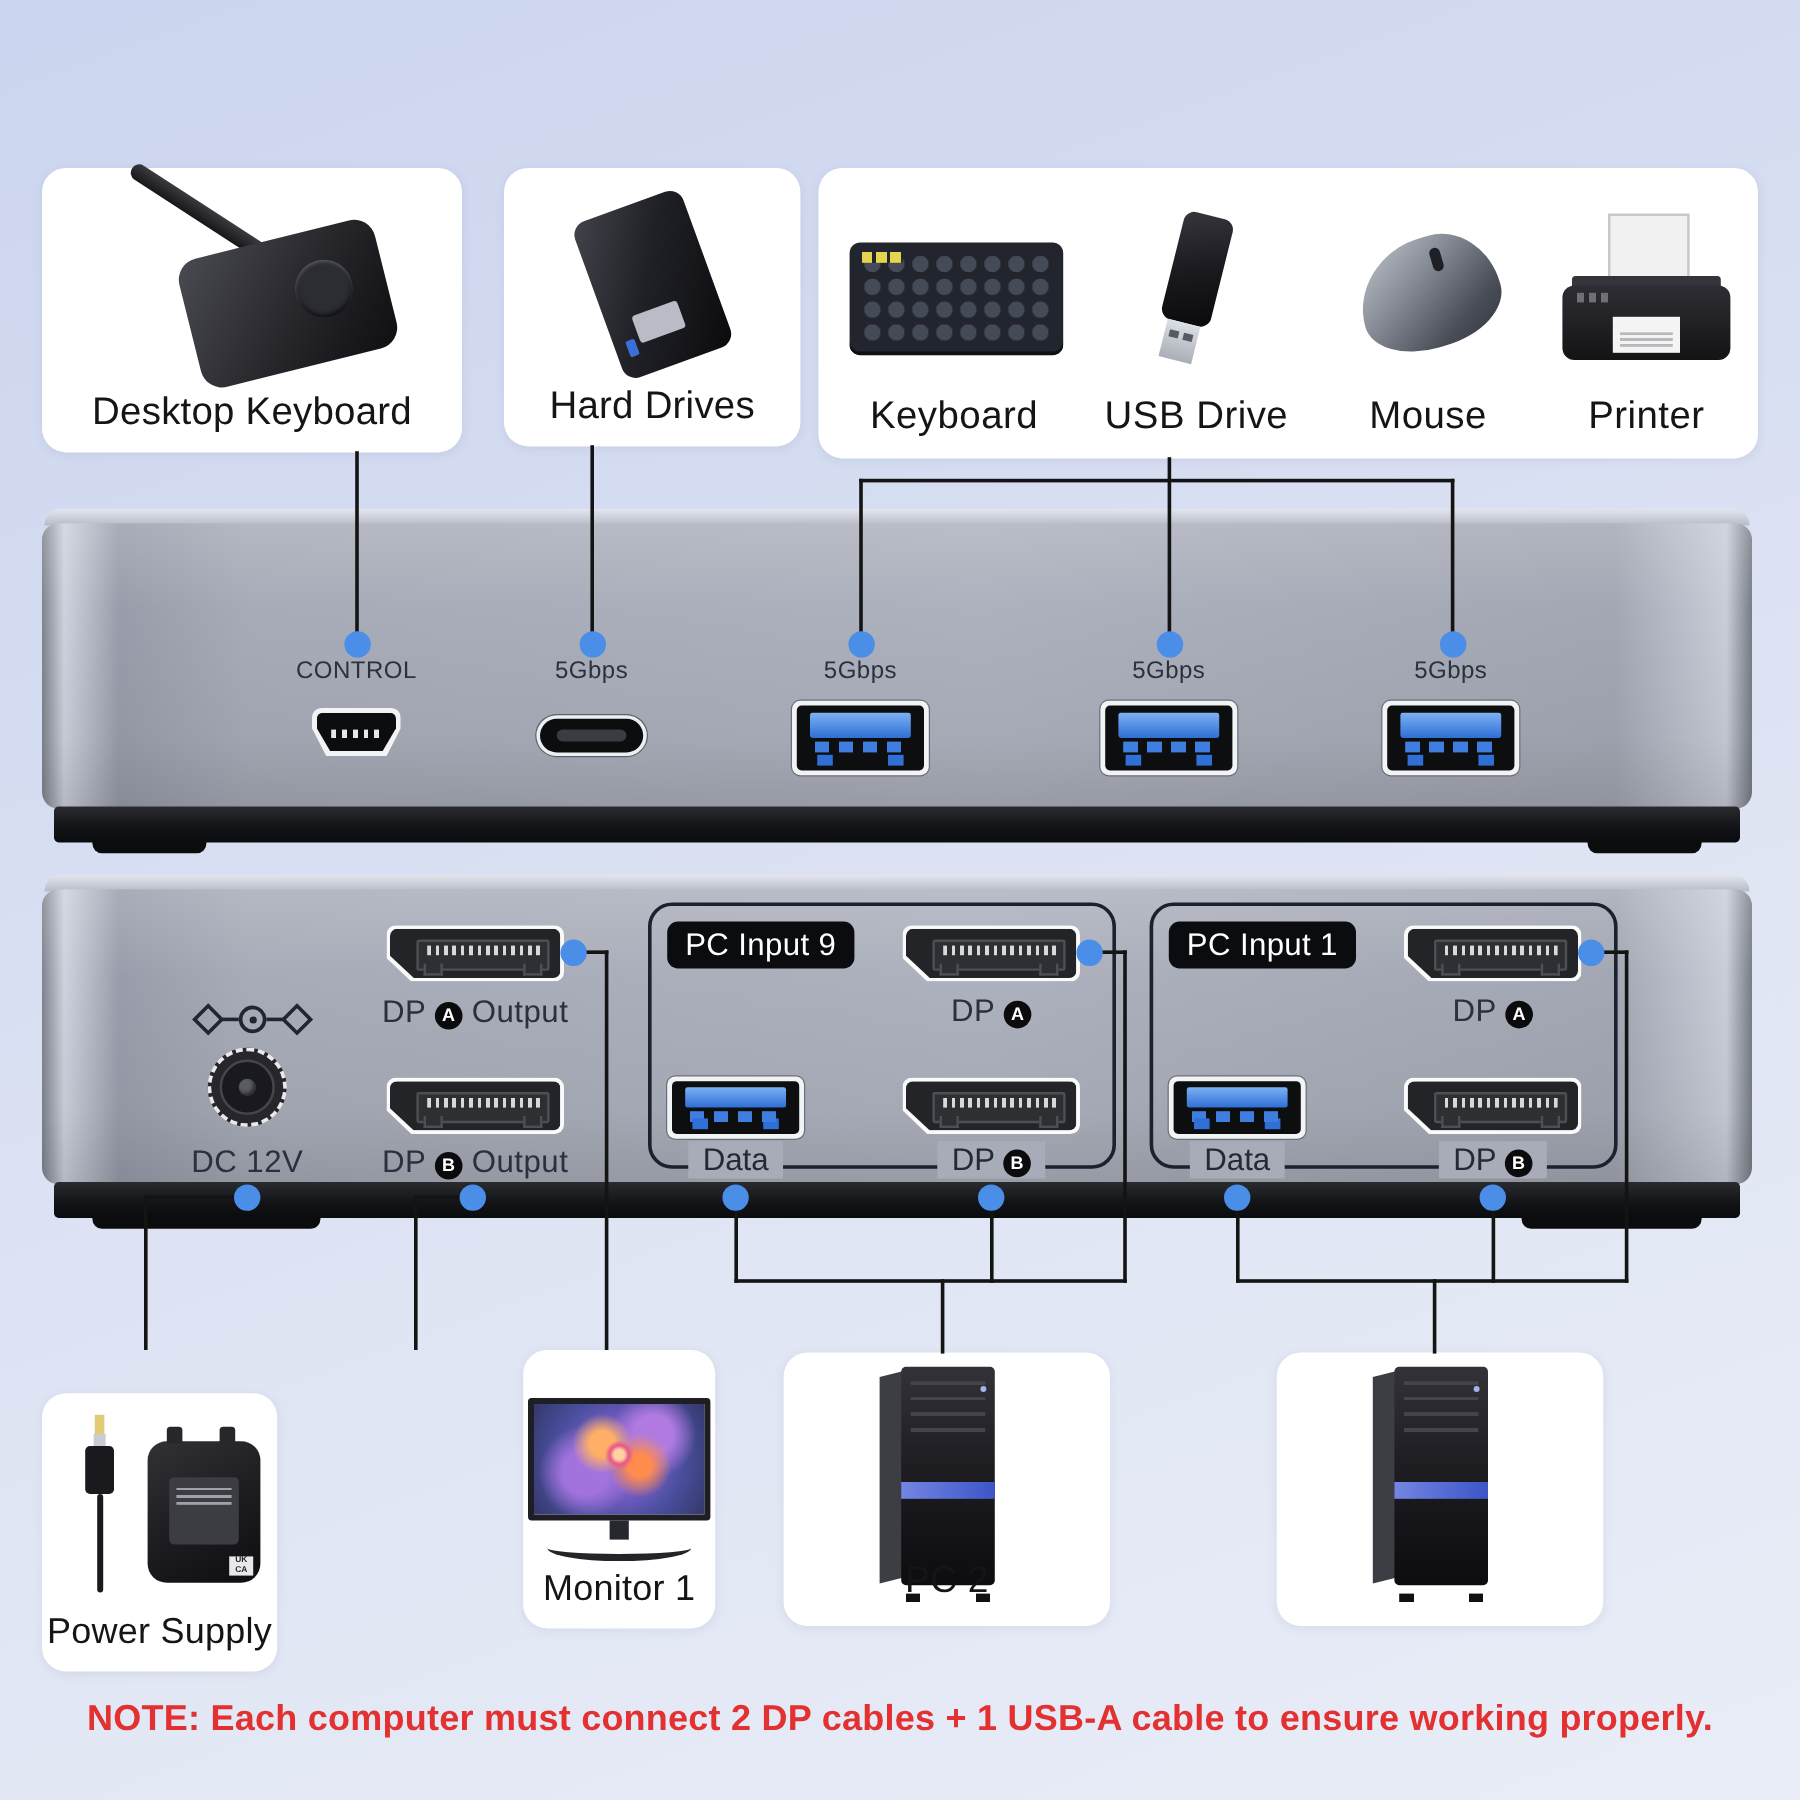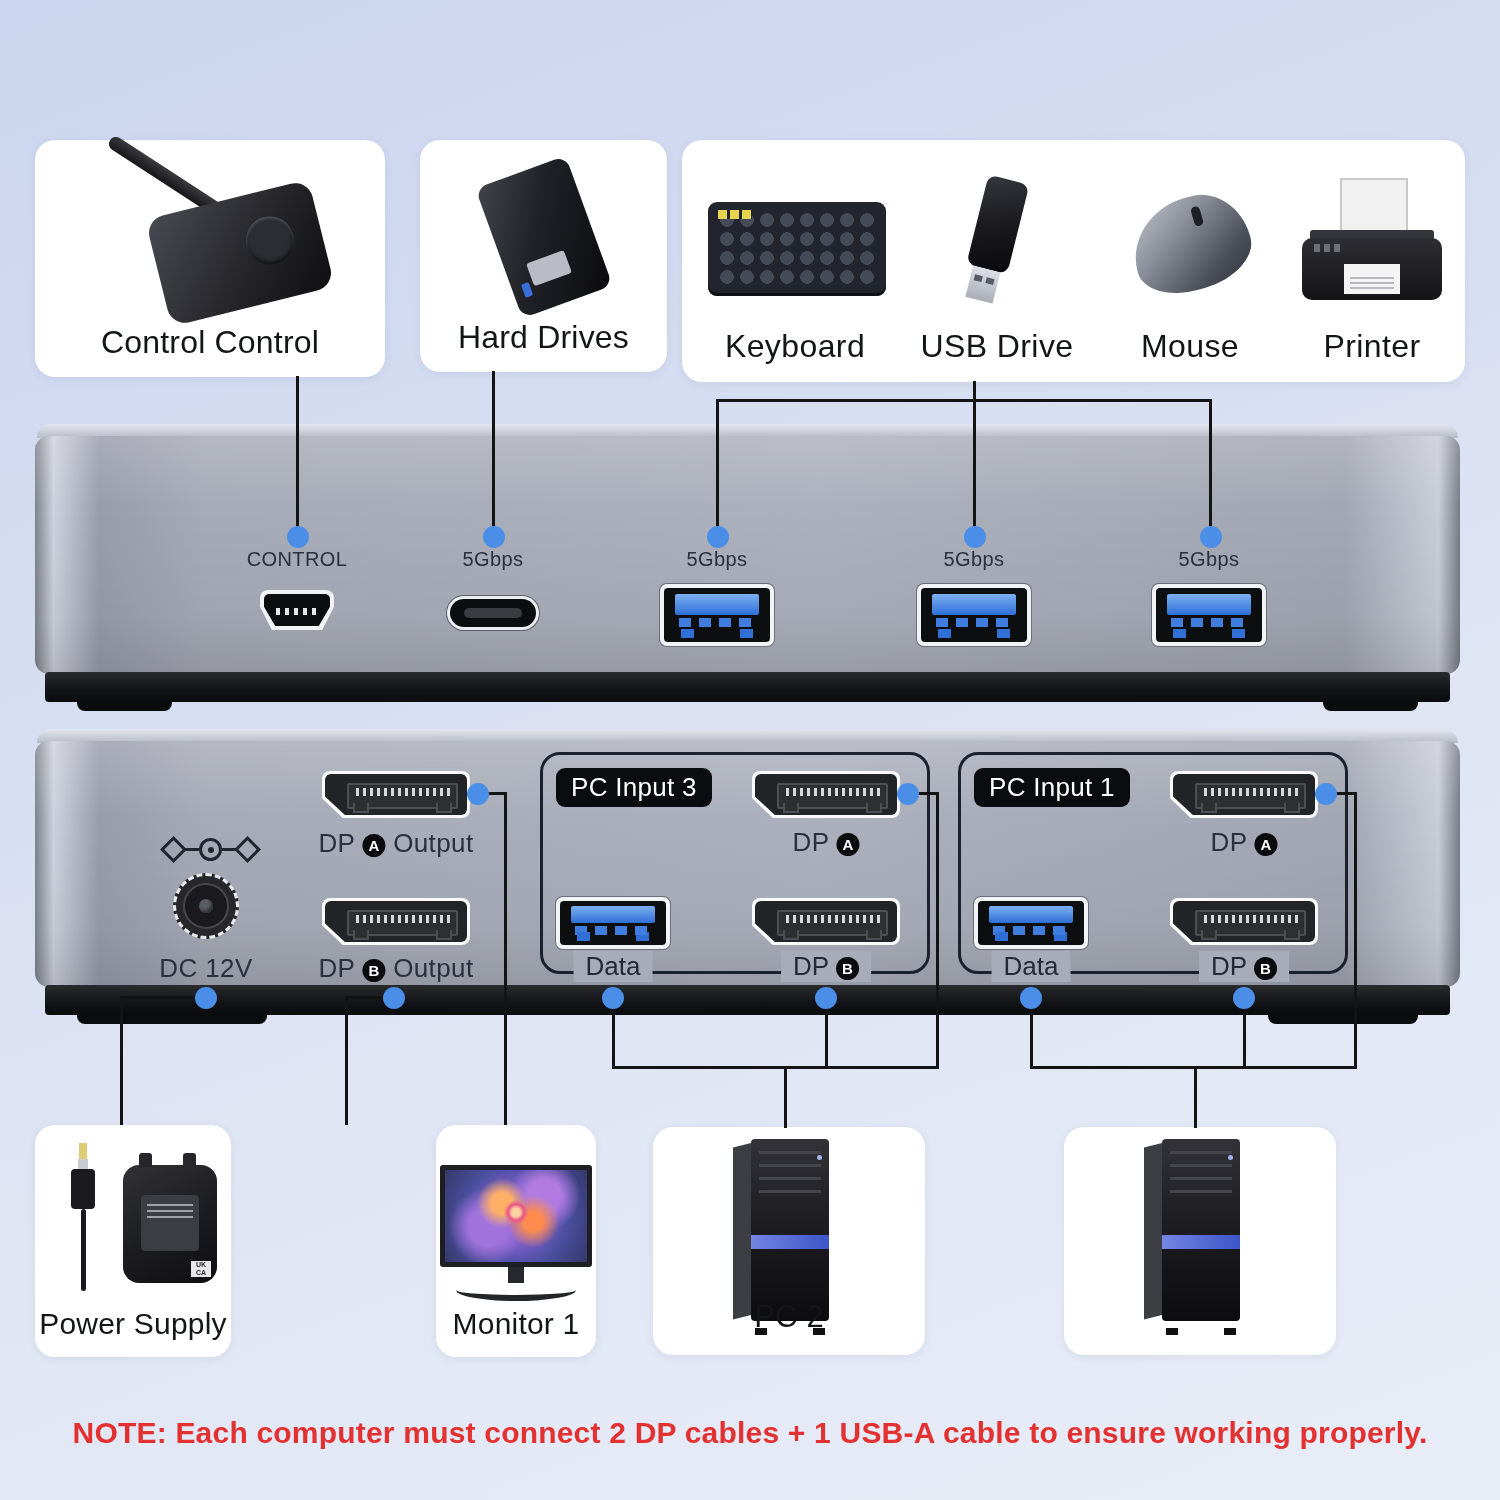--- a/index.html
+++ b/index.html
@@ -175,21 +175,21 @@
 
 <div id="stage">
 
   <div class="card" style="left:35px;top:140px;width:350px;height:237px;">
     <div class="ic" style="left:45px;top:18px;width:260px;height:170px;">
       <div class="ctrl-cable"></div>
       <div class="ctrl-body">
           <div class="ctrl-btn"></div>
         </div>
     </div>
-    <div class="card-label">Control Control</div>
+    <div class="card-label">Desktop Keyboard</div>
   </div>
 
   <div class="card" style="left:682px;top:140px;width:783px;height:242px;">
 
     <div class="ic kbd" style="left:26px;top:62px;">
       <div class="keys"></div>
         <div class="fn"></div>
     </div>
     <div class="pl" style="left:113px;top:188px;font-size:32px;color:#141517;">Keyboard</div>
 
@@ -304,21 +304,21 @@
         <div class="pins"></div>
       </div>
   </div>
   <div class="pl" style="left:396px;top:953px;font-size:26px;">
     <span>DP</span>
     <span class="badge">B</span>
     <span>Output</span>
   </div>
 
   <div class="group" style="left:540px;top:752px;width:384px;height:216px;"></div>
-  <div class="chip" style="left:556px;top:768px;">PC Input 3</div>
+  <div class="chip" style="left:556px;top:768px;">PC Input 9</div>
   <div class="dp" style="left:752px;top:771px;width:148px;height:47px;">
     <div class="out"></div>
       <div class="in"></div>
     <div class="hous">
         <div class="pins"></div>
       </div>
   </div>
   <div class="pl" style="left:826px;top:827px;font-size:26px;">
     <span>DP</span>
     <span class="badge">A</span>
@@ -406,21 +406,21 @@
   <div class="dot" style="left:897px;top:783px;"></div>
   <div class="dot" style="left:1315px;top:783px;"></div>
 
   <div class="dot" style="left:195px;top:987px;"></div>
   <div class="dot" style="left:383px;top:987px;"></div>
   <div class="dot" style="left:602px;top:987px;"></div>
   <div class="dot" style="left:815px;top:987px;"></div>
   <div class="dot" style="left:1020px;top:987px;"></div>
   <div class="dot" style="left:1233px;top:987px;"></div>
 
-  <div class="card" style="left:35px;top:1125px;width:196px;height:232px;">
+  <div class="card" style="left:35px;top:1161px;width:196px;height:232px;">
     <div class="ic psu" style="left:10px;top:18px;width:176px;height:160px;">
       <div class="tip"></div>
         <div class="met"></div>
       <div class="hold"></div>
         <div class="wire"></div>
       <div class="brick">
         <div class="prong" style="left:16px;"></div>
         <div class="prong" style="left:60px;"></div>
         <div class="lab"></div>
         <div class="ukca">UK CA</div>

